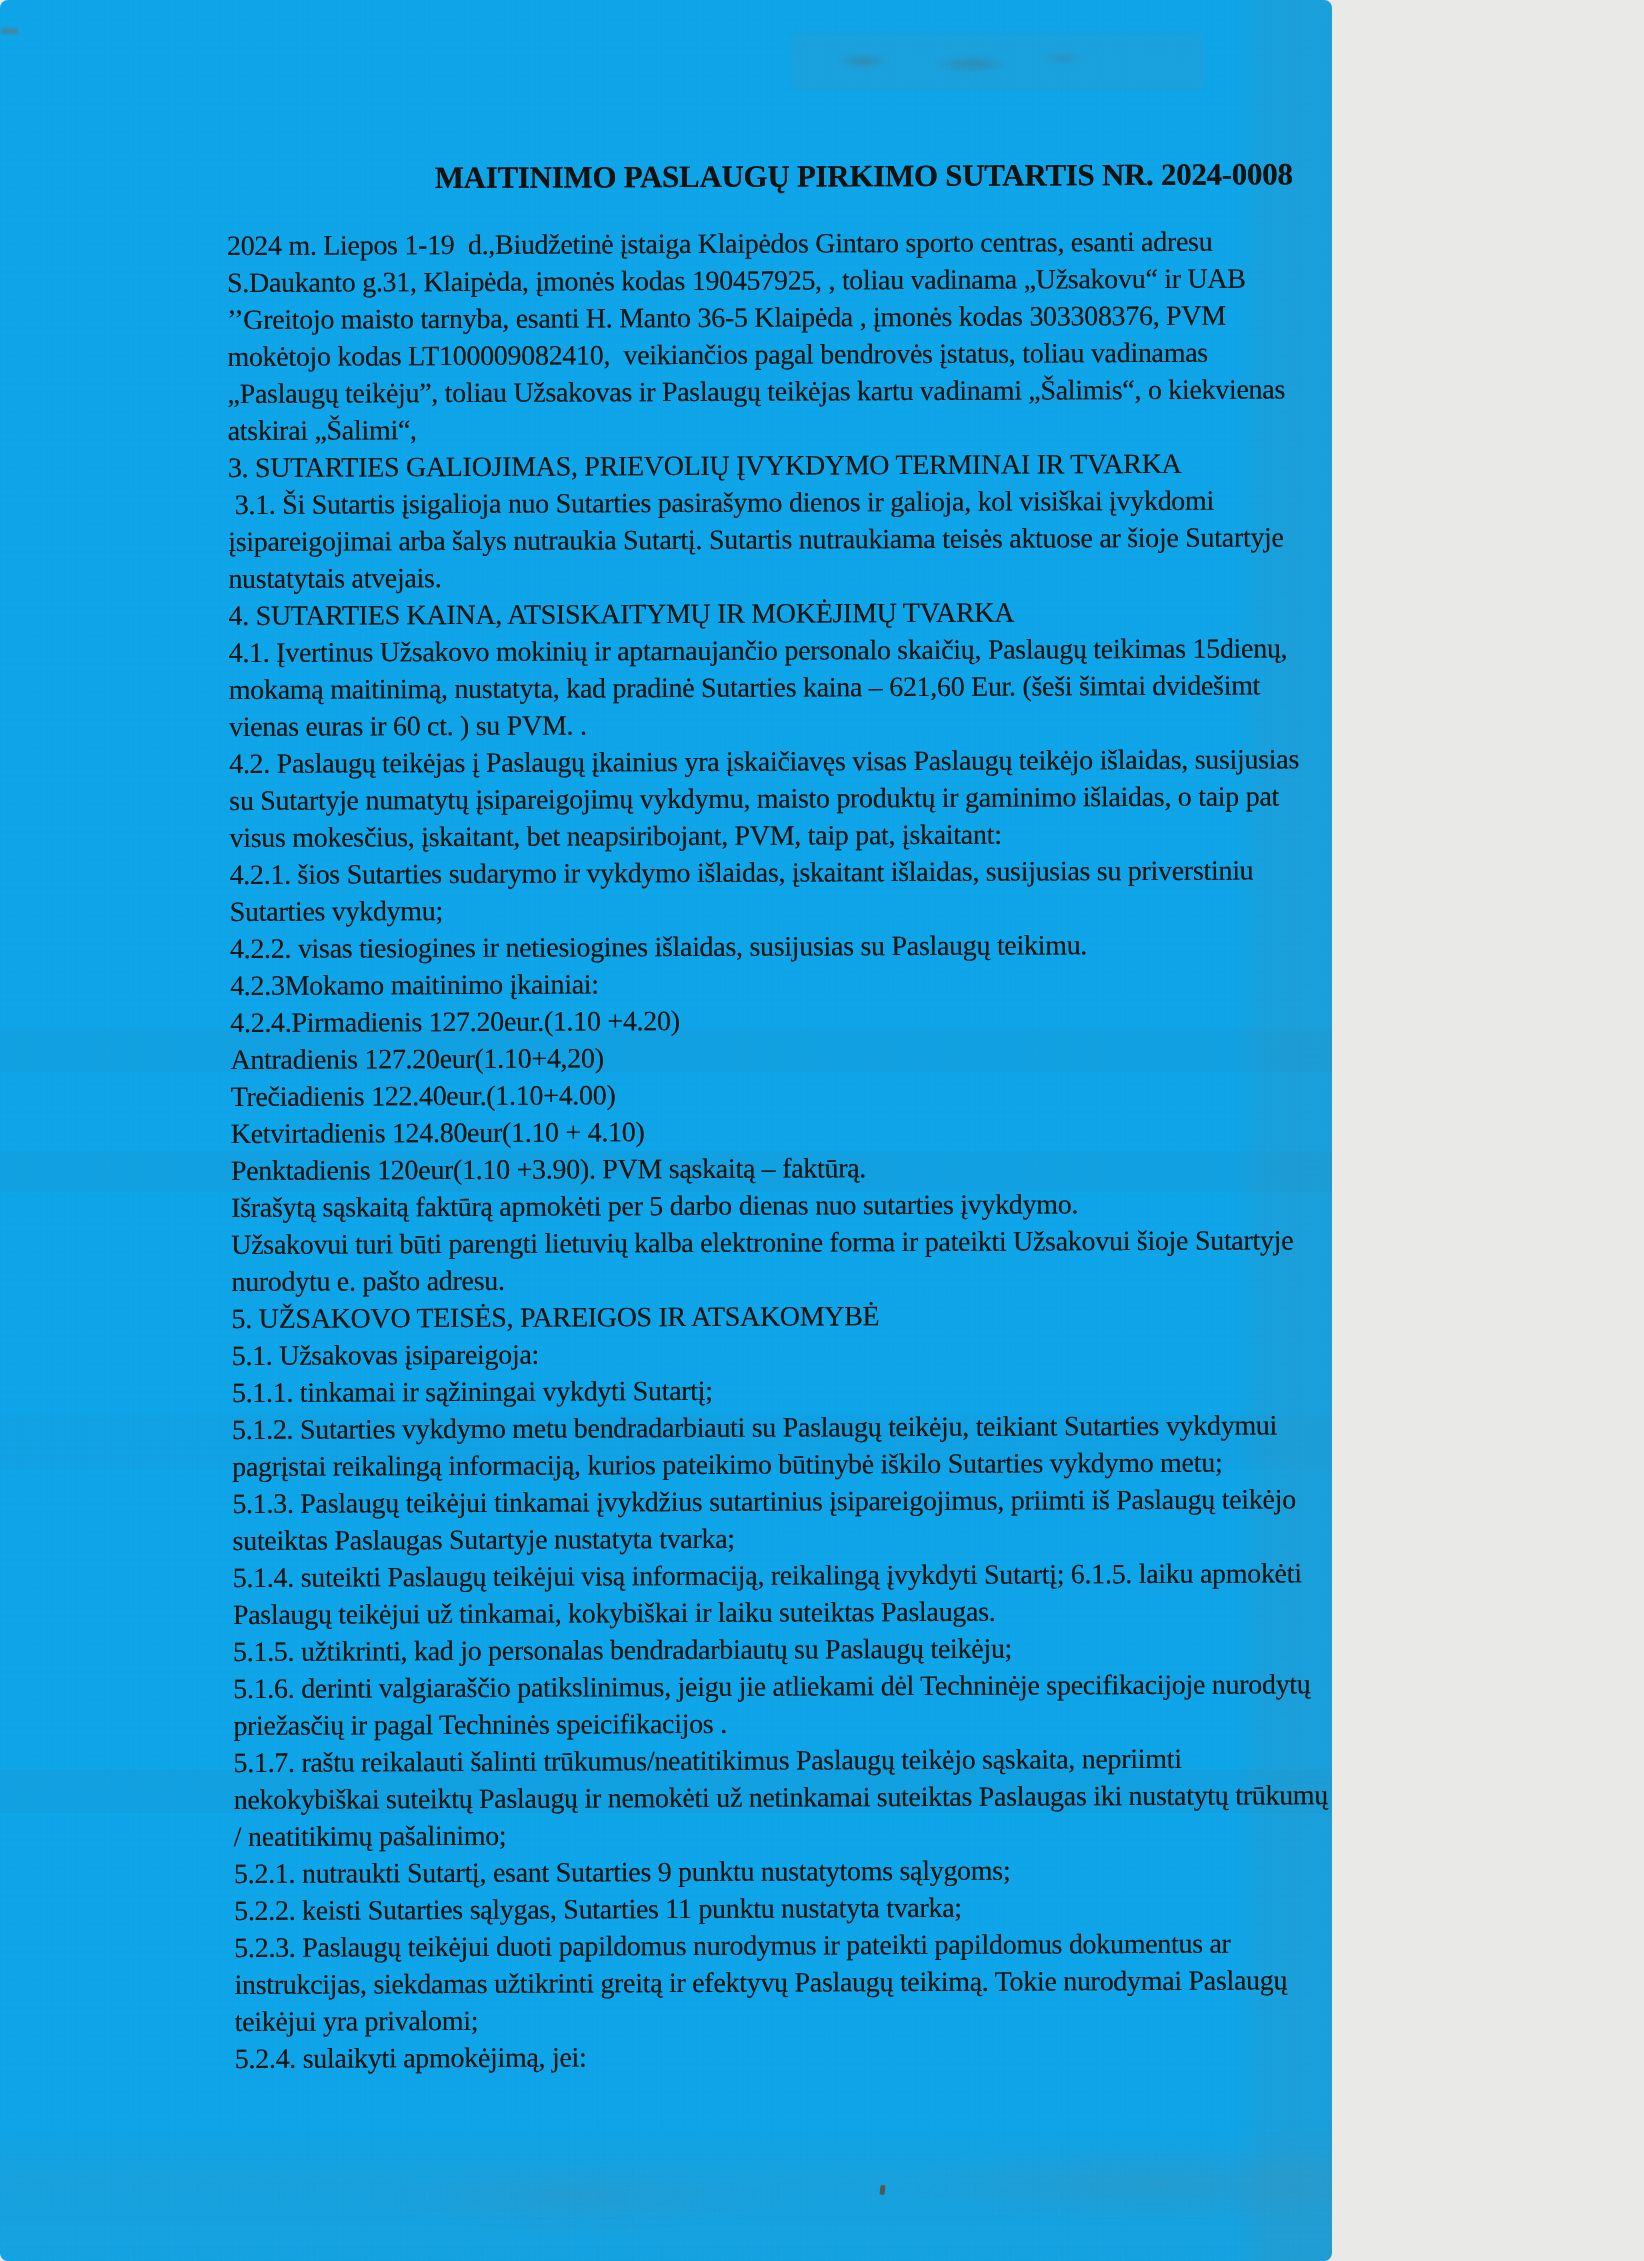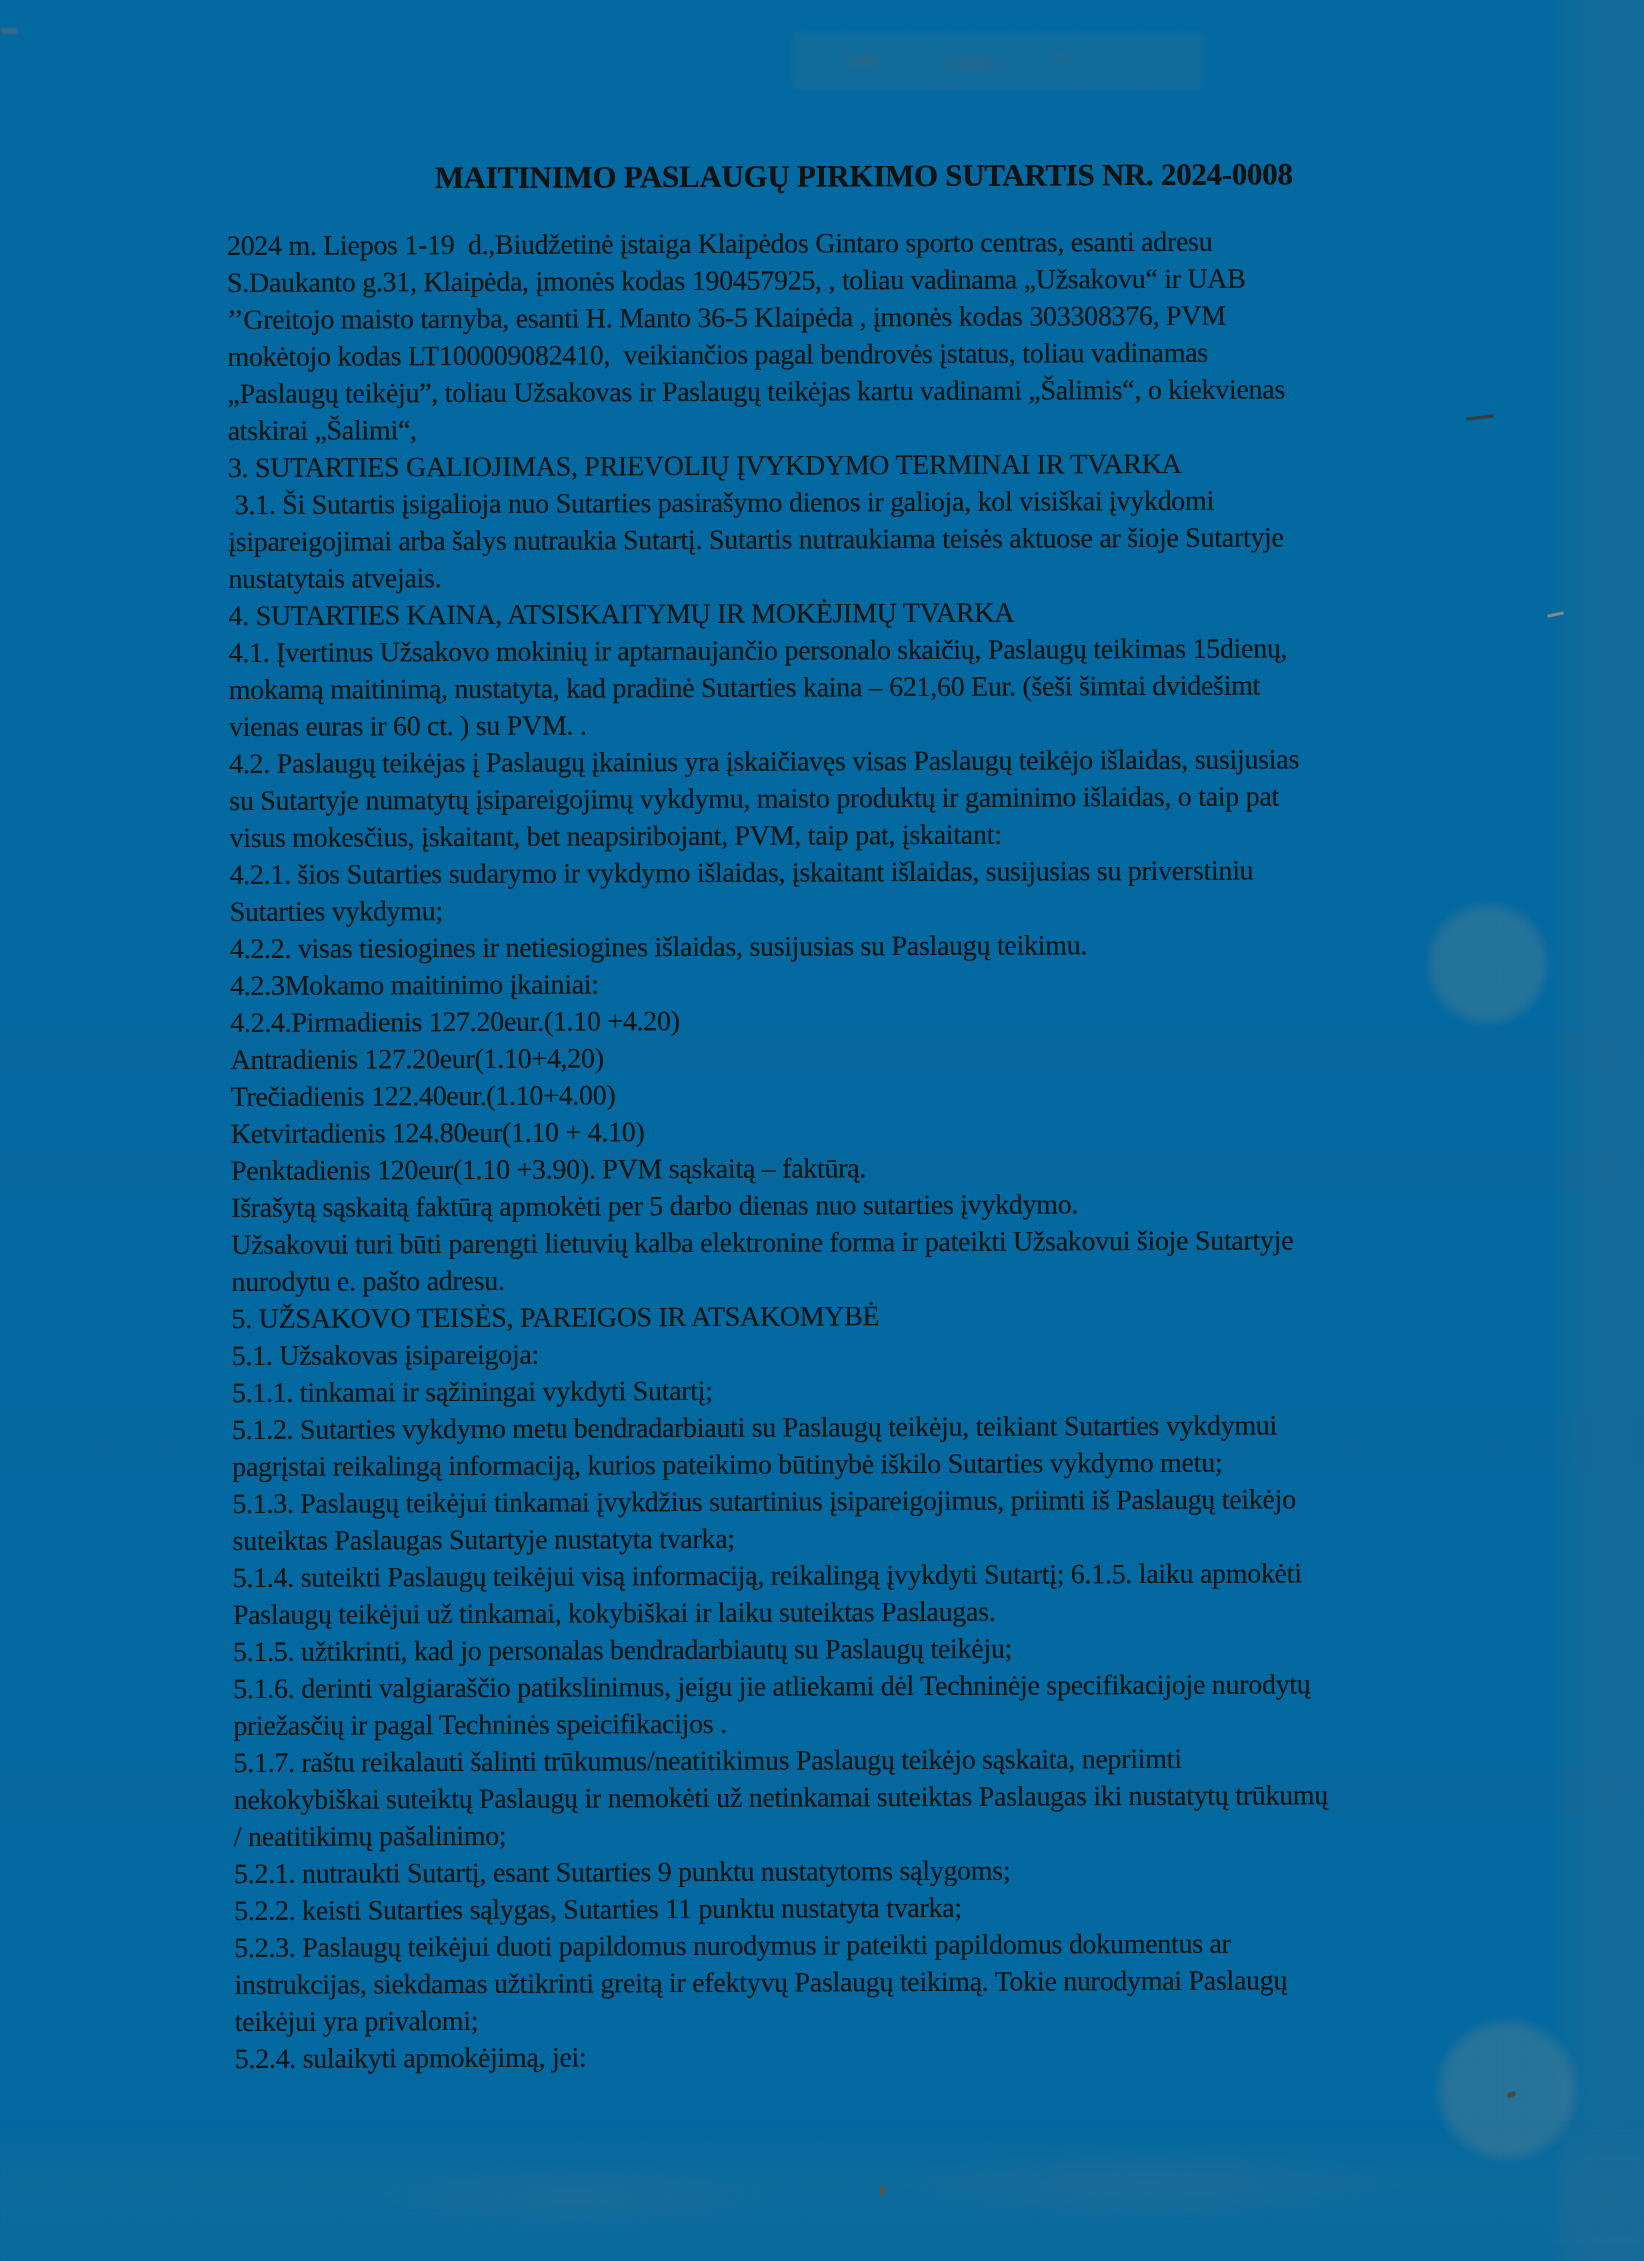--- a/index.html
+++ b/index.html
@@ -1,22 +1,23 @@
 <!DOCTYPE html>
 <html lang="lt" style="font-size:10.3px"><head>
 <meta charset="utf-8">
 <title>MAITINIMO PASLAUGŲ PIRKIMO SUTARTIS NR. 2024-0008</title>
 <style>
   html,body{margin:0;padding:0;background:#e9e9e7;}
   .page{
     position:relative;
-    width:1644px;height:2261px;
-    background:#0369a1;
+    width:1332px;height:2261px;
+    background:#0ea5e9;
     overflow:hidden;
     font-family:"Liberation Serif","DejaVu Serif",serif;
+    border-radius:8px;
   }
   
   .page::before{
     content:"";position:absolute;inset:0;
     background:
       repeating-linear-gradient(90deg, rgba(60,60,55,.013) 0 1.3px, rgba(0,0,0,0) 1.3px 5.8px),
       repeating-linear-gradient(0deg, rgba(60,60,55,.01) 0 1.9px, rgba(0,0,0,0) 1.9px 7px);
     pointer-events:none;z-index:3;
   }
   

